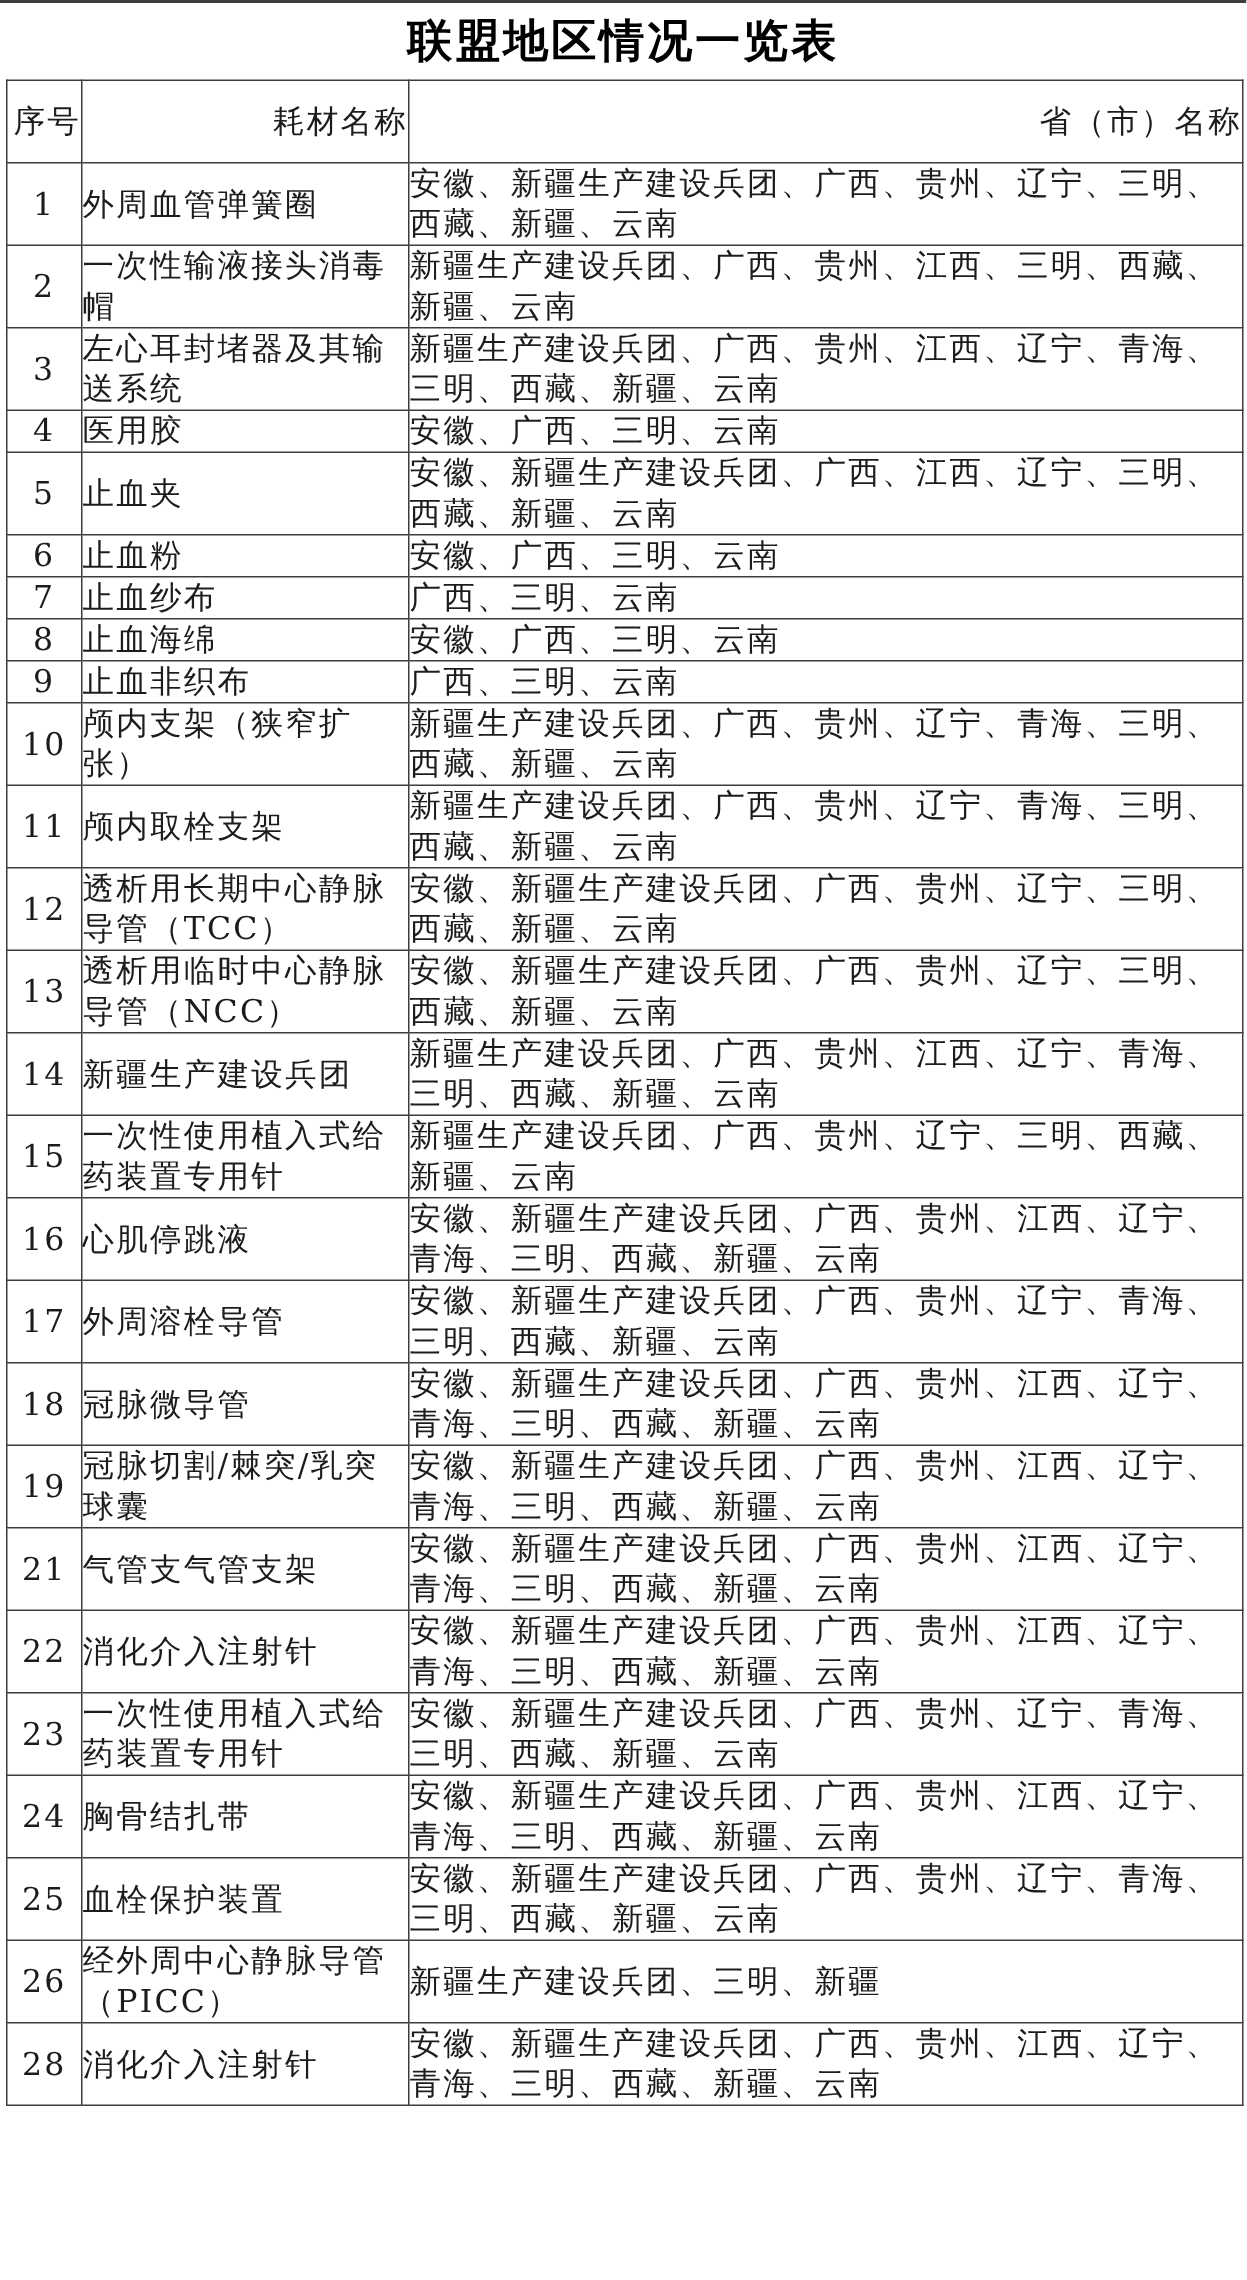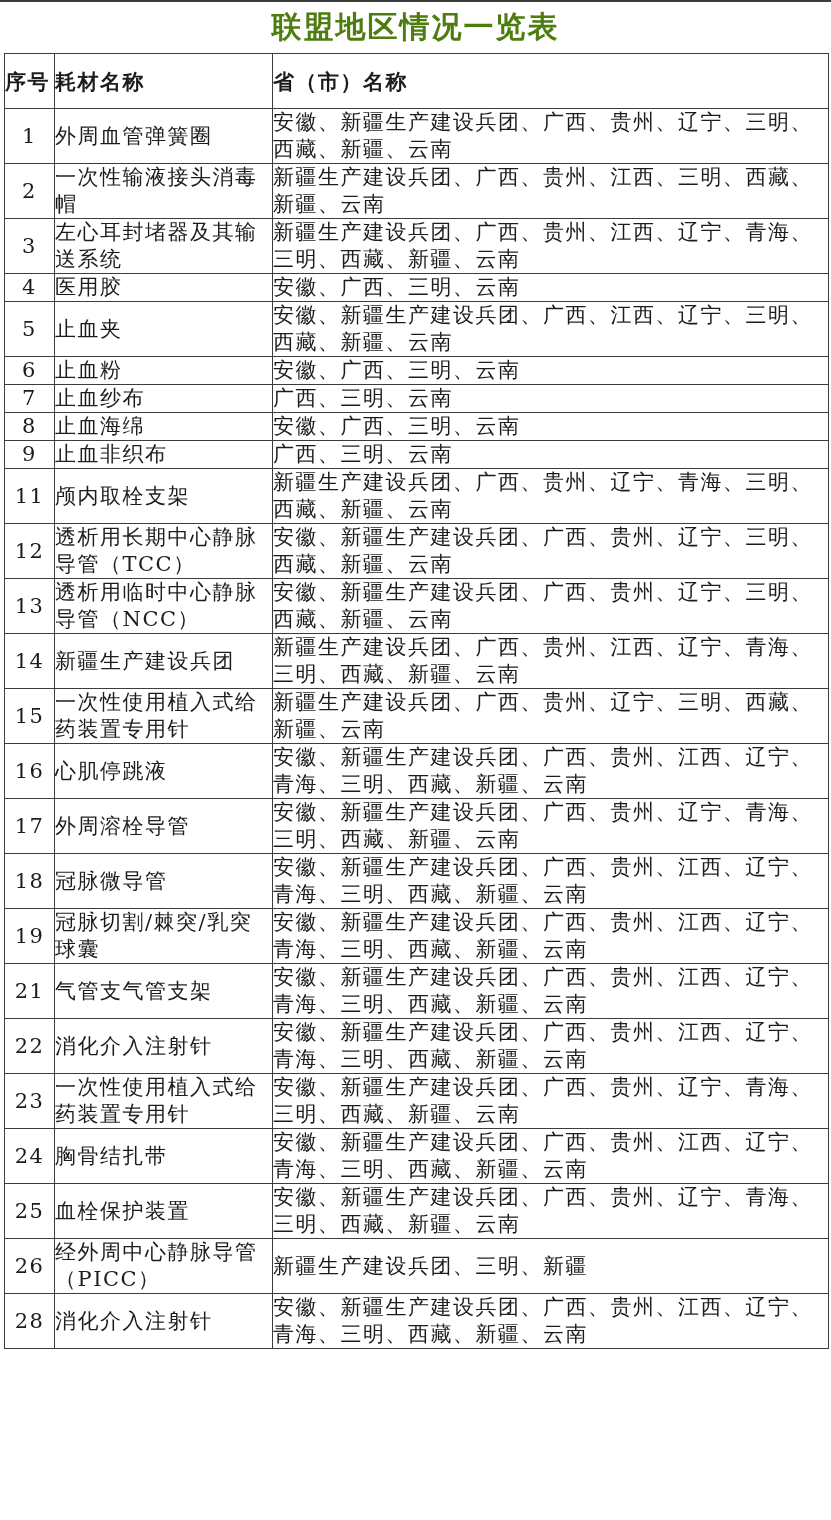--- a/index.html
+++ b/index.html
@@ -18,41 +18,41 @@
     border-top: 2px solid #3c3c3c;
     height: 51px;
     display: flex;
     align-items: center;
     justify-content: center;
   }
   .title-text {
     font-size: 30px;
     font-weight: bold;
     letter-spacing: 2px;
-    color: #4d7c0f;
+    color: #000000;
   }
   table.main {
     border-collapse: collapse;
     table-layout: fixed;
     width: 824px;
     margin-left: 4px;
   }
   table.main th, table.main td {
     border: 1px solid #3c3c3c;
     font-size: 21px;
     letter-spacing: 1.5px;
     line-height: 27px;
     padding: 0;
     vertical-align: middle;
     word-break: break-all;
   }
   thead th {
     height: 54px;
-    font-weight: bold;
-    text-align: left;
+    font-weight: normal;
+    text-align: right;
   }
   td.c-num {
     text-align: center;
     font-family: "DejaVu Serif", "Liberation Serif", serif;
   }
   td.c-name {
     padding: 1px 0;
   }
   td.c-prov {
     text-align: left;
@@ -131,20 +131,25 @@
     <td class="c-name">止血海绵</td>
     <td class="c-prov">安徽、广西、三明、云南</td>
   </tr>
 
   <tr>
     <td class="c-num">9</td>
     <td class="c-name">止血非织布</td>
     <td class="c-prov">广西、三明、云南</td>
   </tr>
 
+  <tr>
+    <td class="c-num">10</td>
+    <td class="c-name">颅内支架（狭窄扩张）</td>
+    <td class="c-prov">新疆生产建设兵团、广西、贵州、辽宁、青海、三明、西藏、新疆、云南</td>
+  </tr>
 
   <tr>
     <td class="c-num">11</td>
     <td class="c-name">颅内取栓支架</td>
     <td class="c-prov">新疆生产建设兵团、广西、贵州、辽宁、青海、三明、西藏、新疆、云南</td>
   </tr>
 
   <tr>
     <td class="c-num">12</td>
     <td class="c-name">透析用长期中心静脉导管（TCC）</td>

